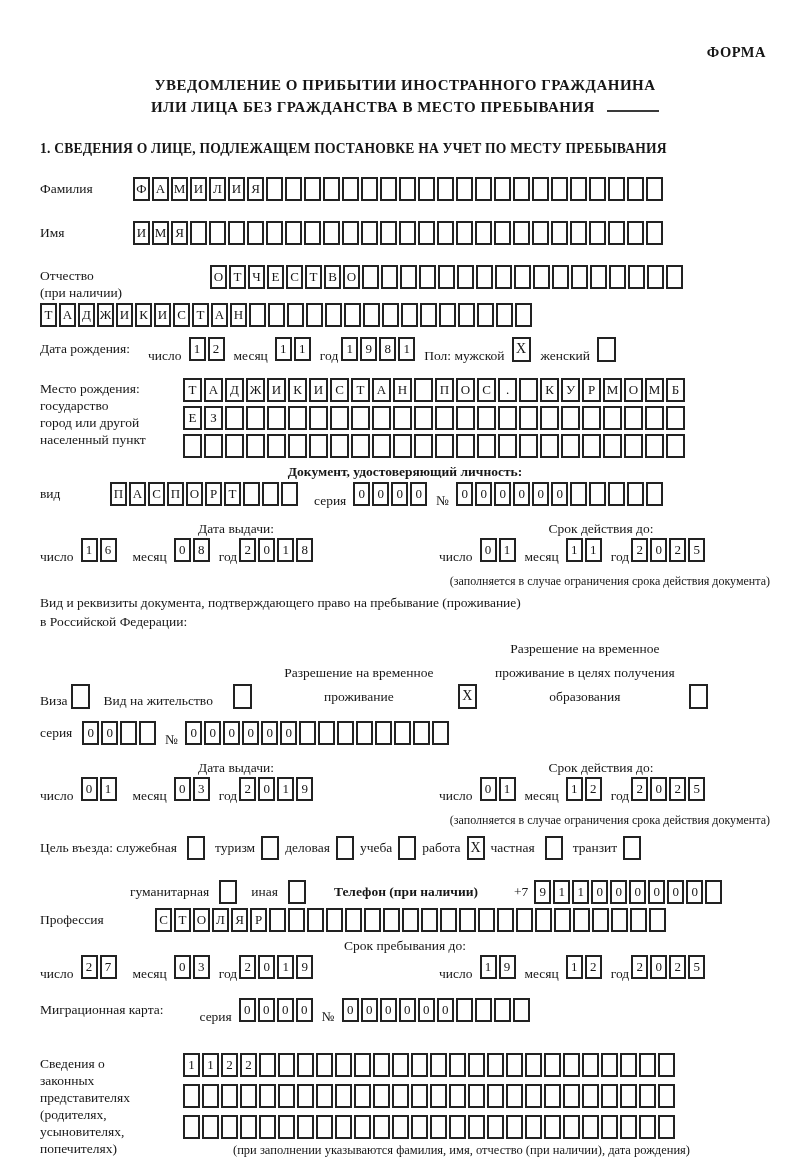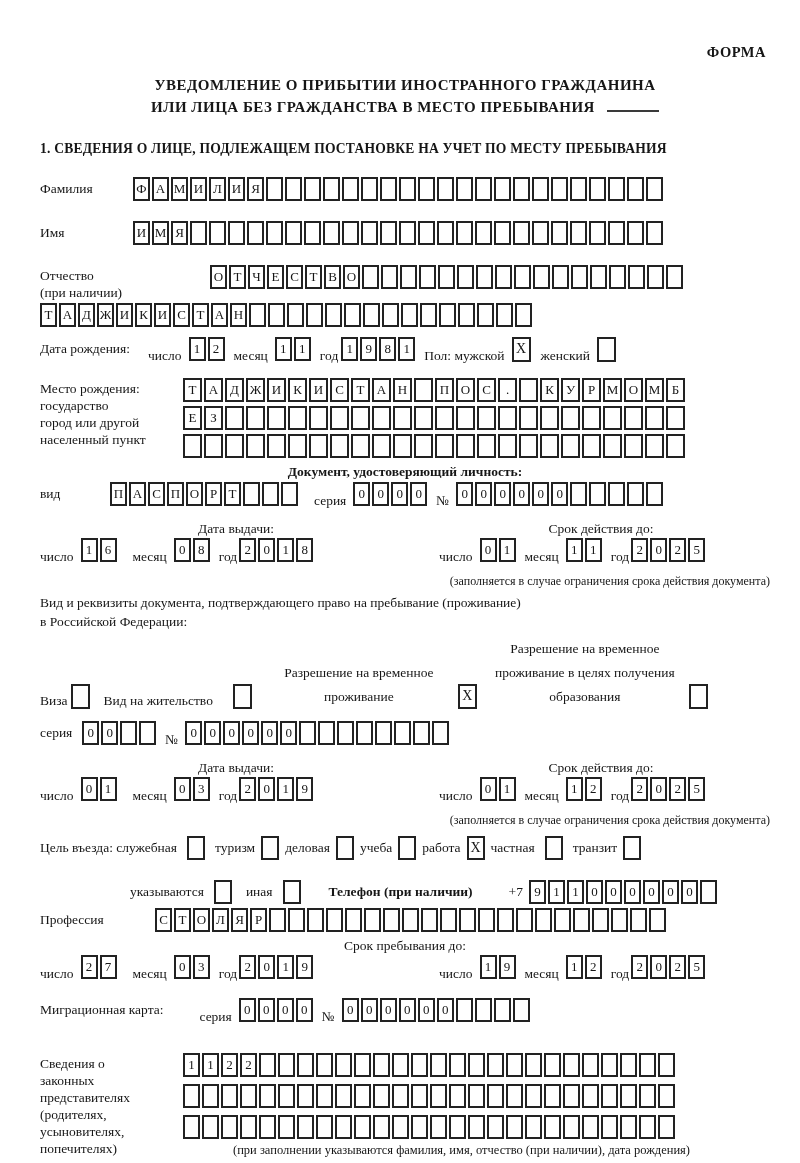--- a/index.html
+++ b/index.html
@@ -514,21 +514,21 @@
     <span class="cb sm gap6"></span>
     <span class="lbl gap6">работа</span>
     <span class="cb sm gap6">X</span>
     <span class="lbl gap6">частная</span>
     <span class="cb sm gap10"></span>
     <span class="lbl gap10">транзит</span>
     <span class="cb sm gap6"></span>
   </div>
 
   <div class="frow purpose-row" style="margin-left:90px">
-    <span class="lbl">указываются</span>
+    <span class="lbl">гуманитарная</span>
     <span class="cb sm gap10"></span>
     <span class="lbl gap14">иная</span>
     <span class="cb sm gap10"></span>
     <span class="lbl gap28">Телефон (при наличии)</span>
     <span class="lbl gap36">+7</span>
     <span class="cells gap6">
         <span class="cell">9</span>
         <span class="cell">1</span>
         <span class="cell">1</span>
         <span class="cell">0</span>

